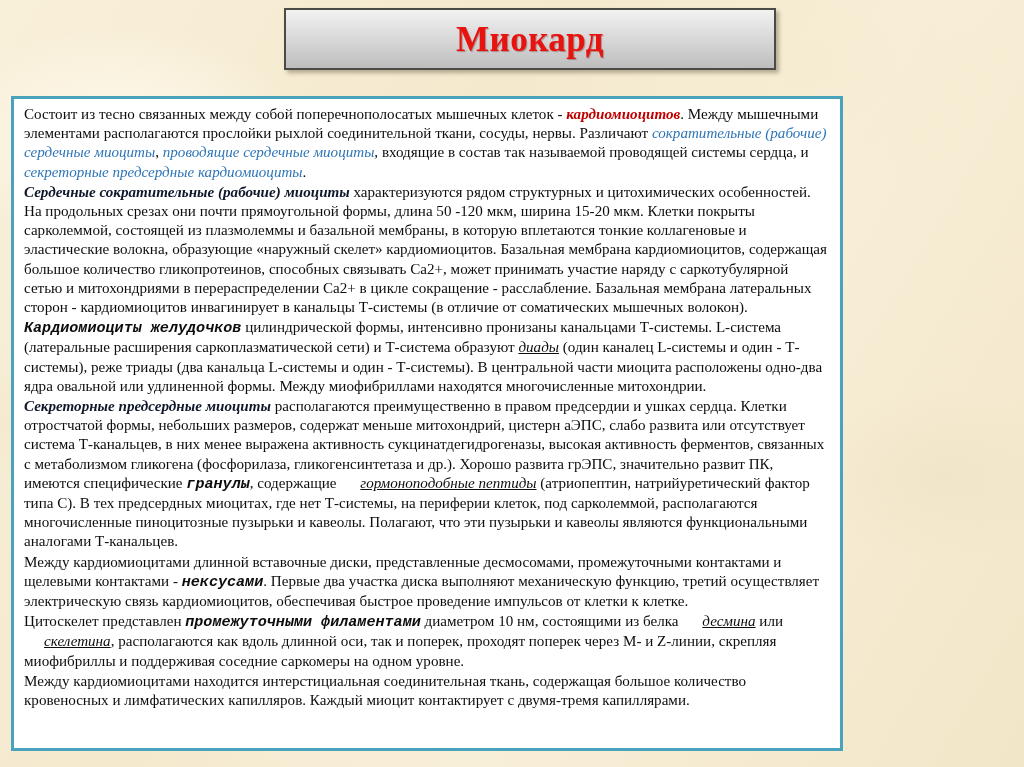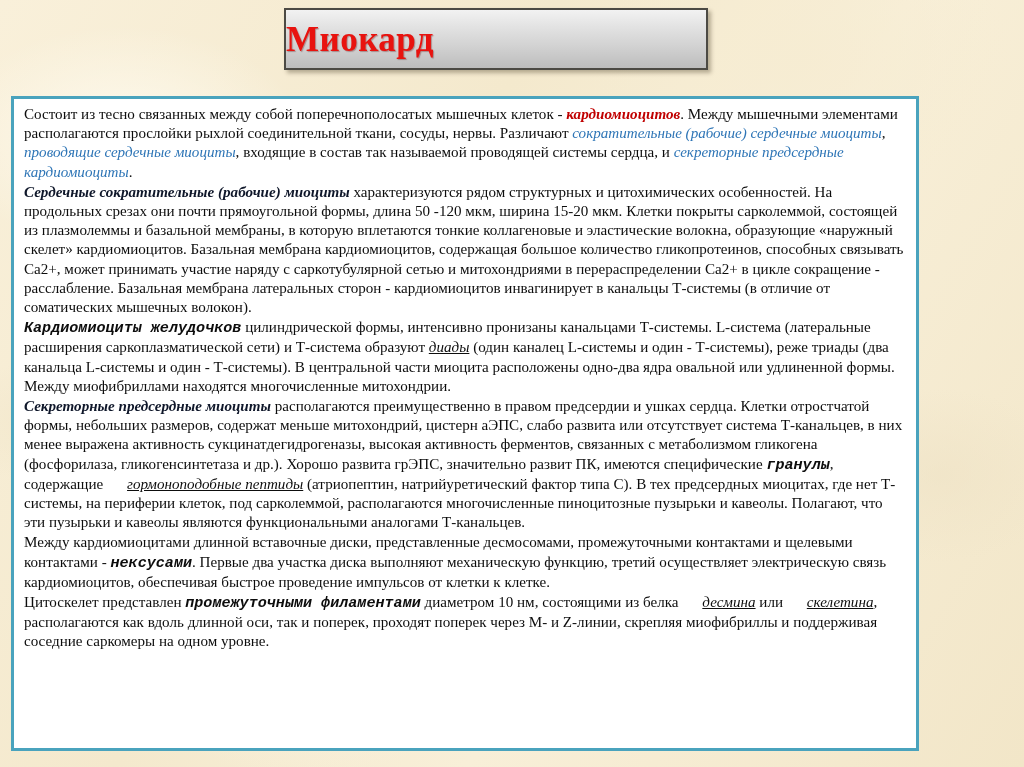--- a/index.html
+++ b/index.html
@@ -29,45 +29,46 @@
       radial-gradient(ellipse 240px 150px at 30% 88%, rgba(250,243,225,0.7) 0%, rgba(250,243,225,0) 70%),
       radial-gradient(ellipse 140px 90px  at 5% 55%,  rgba(240,229,200,0.6) 0%, rgba(240,229,200,0) 70%),
       linear-gradient(120deg, #f9f0da 0%, #f4e9cd 38%, #f8efd8 62%, #f2e6c8 100%);
   }
 
   
   .title-plate {
     position: absolute;
     left: 284px;
     top: 8px;
-    width: 424px;
+    width: 492px;
     height: 62px;
     box-sizing: border-box;
     border: 2px solid #4c4a44;
     background: linear-gradient(180deg, #f2f2f2 0%, #e3e3e3 28%, #d2d2d2 62%, #bdbdbd 100%);
     box-shadow: 3px 3px 4px rgba(60,50,30,0.35);
     display: flex;
     align-items: center;
+    justify-content: center;
   }
   .title-plate .title-text {
     color: #e8130f;
     font-family: "Liberation Serif", "DejaVu Serif", serif;
     font-size: 35px;
     font-weight: bold;
     letter-spacing: 0.5px;
     text-shadow: 1px 1px 1px rgba(120,60,60,0.45);
     line-height: 1;
   }
 
   
   .content-box {
     position: absolute;
     left: 11px;
     top: 96px;
-    width: 908px;
+    width: 832px;
     height: 655px;
     box-sizing: border-box;
     background: #ffffff;
     border: 3px solid #4aa3bd;
     padding: 6px 10px 4px 10px;
     overflow: hidden;
   }
 
   p.para {
     margin: 0 0 1px 0;
@@ -103,15 +104,16 @@
     <p class="para"><span class="blue-bi">Сердечные сократительные (рабочие) миоциты</span><span> характеризуются рядом структурных и цитохимических особенностей. На продольных срезах они почти прямоугольной формы, длина 50 -120 мкм, ширина 15-20 мкм. Клетки покрыты сарколеммой, состоящей из плазмолеммы и базальной мембраны, в которую вплетаются тонкие коллагеновые и эластические волокна, образующие «наружный скелет» кардиомиоцитов. Базальная мембрана кардиомиоцитов, содержащая большое количество гликопротеинов, способных связывать Ca2+, может принимать участие наряду с саркотубулярной сетью и митохондриями в перераспределении Ca2+ в цикле сокращение - расслабление. Базальная мембрана латеральных сторон - кардиомиоцитов инвагинирует в канальцы Т-системы (в отличие от соматических мышечных волокон).</span></p>
 
     <p class="para"><span class="blk-bi">Кардиомиоциты желудочков</span><span> цилиндрической формы, интенсивно пронизаны канальцами Т-системы. L-система (латеральные расширения саркоплазматической сети) и Т-система образуют </span><span class="blk-bi-u">диады</span><span> (один каналец L-системы и один - Т-системы), реже триады (два канальца L-системы и один - Т-системы). В центральной части миоцита расположены одно-два ядра овальной или удлиненной формы. Между миофибриллами находятся многочисленные митохондрии.</span></p>
 
     <p class="para"><span class="blue-bi">Секреторные предсердные миоциты</span><span> располагаются преимущественно в правом предсердии и ушках сердца. Клетки отростчатой формы, небольших размеров, содержат меньше митохондрий, цистерн аЭПС, слабо развита или отсутствует система Т-канальцев, в них менее выражена активность сукцинатдегидрогеназы, высокая активность ферментов, связанных с метаболизмом гликогена (фосфорилаза, гликогенсинтетаза и др.). Хорошо развита грЭПС, значительно развит ПК, имеются специфические </span><span class="blk-bi">гранулы</span><span>, содержащие </span><span class="blk-i-u">гормоноподобные пептиды</span><span> (атриопептин, натрийуретический фактор типа С). В тех предсердных миоцитах, где нет Т-системы, на периферии клеток, под сарколеммой, располагаются многочисленные пиноцитозные пузырьки и кавеолы. Полагают, что эти пузырьки и кавеолы являются функциональными аналогами Т-канальцев.</span></p>
 
     <p class="para"><span>Между кардиомиоцитами длинной вставочные диски, представленные десмосомами, промежуточными контактами и щелевыми контактами - </span><span class="blk-bi">нексусами</span><span>. Первые два участка диска выполняют механическую функцию, третий осуществляет электрическую связь кардиомиоцитов, обеспечивая быстрое проведение импульсов от клетки к клетке.</span></p>
 
     <p class="para"><span>Цитоскелет представлен </span><span class="blk-bi">промежуточными филаментами</span><span> диаметром 10 нм, состоящими из белка </span><span class="blk-i-u">десмина</span><span> или </span><span class="blk-i-u">скелетина</span><span>, располагаются как вдоль длинной оси, так и поперек, проходят поперек через M- и Z-линии, скрепляя миофибриллы и поддерживая соседние саркомеры на одном уровне.</span></p>
 
+    <p class="para"><span>Между кардиомиоцитами находится интерстициальная соединительная ткань, содержащая большое количество кровеносных и лимфатических капилляров. Каждый миоцит контактирует с двумя-тремя капиллярами.</span></p>
 
   </div>
 </div>
 
 </body></html>

